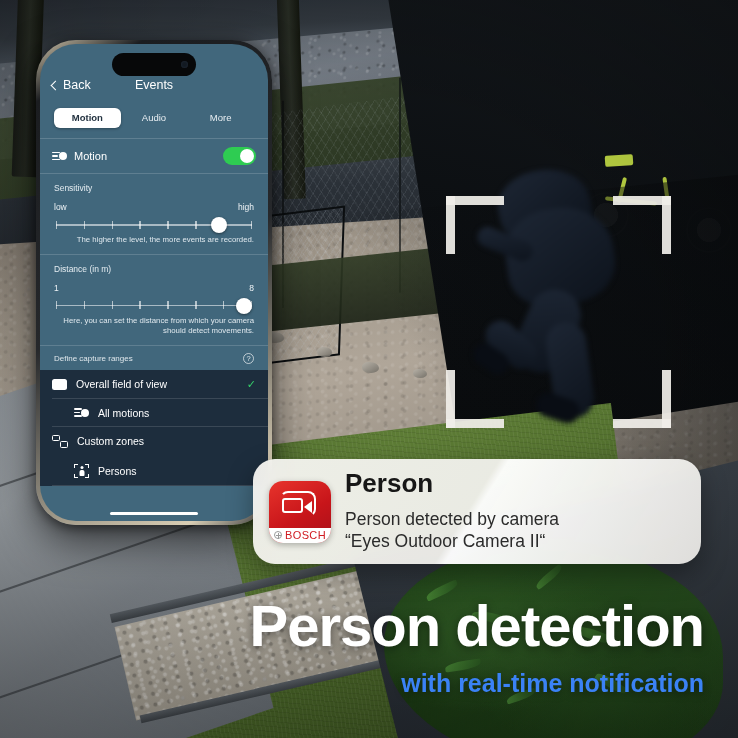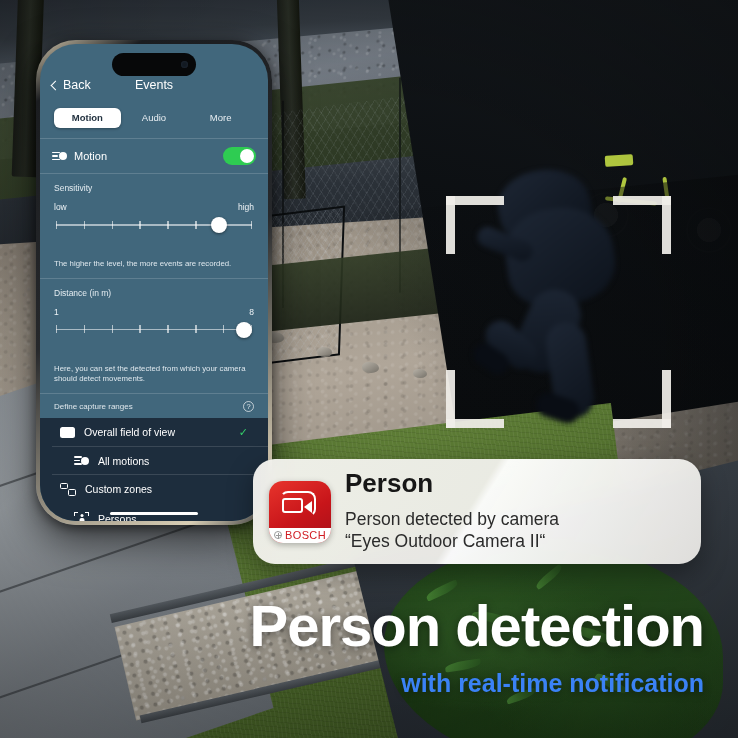--- a/index.html
+++ b/index.html
@@ -294,33 +294,33 @@
   .slider-track {
     position:absolute; left:0; right:0; top:7px; height:1.6px; background: rgba(255,255,255,.55);
   }
   .tick {
     position:absolute; top:3.5px; width:1.4px; height:8px; background: rgba(255,255,255,.6);
   }
   .thumb {
     position:absolute; top:0px; width:16px; height:16px; border-radius:50%;
     background:#fff; box-shadow:0 1px 3px rgba(0,0,0,.45); cursor:pointer;
   }
-  .sec-hint { font-size:7.8px; color:#dfe8ee; margin-top:26px; text-align:left; line-height:1.35; }
+  .sec-hint { font-size:7.8px; color:#dfe8ee; margin-top:2px; text-align:right; line-height:1.35; }
 
   .ranges-head {
     display:flex; align-items:center; justify-content:space-between;
     padding: 7px 14px 6px; font-size:8px; color:#dfe7ec;
   }
   .help-ico {
     width:11px; height:11px; border-radius:50%; border:1px solid rgba(255,255,255,.65);
     font-size:7.5px; line-height:9.5px; text-align:center; cursor:pointer;
   }
   .dark-sec { background:#1d2d3d; }
   .list-row {
-    display:flex; align-items:center; padding: 8px 20px; gap:9px; font-size:10.5px; cursor:pointer;
+    display:flex; align-items:center; padding: 8px 12px; gap:9px; font-size:10.5px; cursor:pointer;
     position:relative;
   }
   .list-row .sep { position:absolute; left:12px; right:0; bottom:0; height:1px; background: rgba(255,255,255,.13); }
   .list-row.indent { padding-left: 34px; }
   .ico-sq { width:15px; height:11px; background:#fff; border-radius:2.5px; flex:none; }
   .check { margin-left:auto; color:#35d06a; font-size:11px; }
   .ico-person {
     width:15px; height:14px; position:relative; flex:none;
   }
   .ico-person i { position:absolute; width:4px; height:4px; border-color:#fff; border-style:solid; border-width:0; }
@@ -565,21 +565,21 @@
           <div class="tick" style="left:0%"></div>
             <div class="tick" style="left:14.2%"></div>
           <div class="tick" style="left:28.4%"></div>
             <div class="tick" style="left:42.6%"></div>
           <div class="tick" style="left:56.8%"></div>
             <div class="tick" style="left:71%"></div>
           <div class="tick" style="left:85.2%"></div>
             <div class="tick" style="left:99.4%"></div>
           <div class="thumb" style="left:92%"></div>
         </div>
-        <div class="sec-hint">Here, you can set the detected from which your camera should detect movements.</div>
+        <div class="sec-hint">Here, you can set the distance from which your camera should detect movements.</div>
       </div>
 
       <div class="divider"></div>
 
       <div class="ranges-head">
         <span>Define capture ranges</span>
         <span class="help-ico">?</span>
       </div>
 
       <div class="dark-sec">

